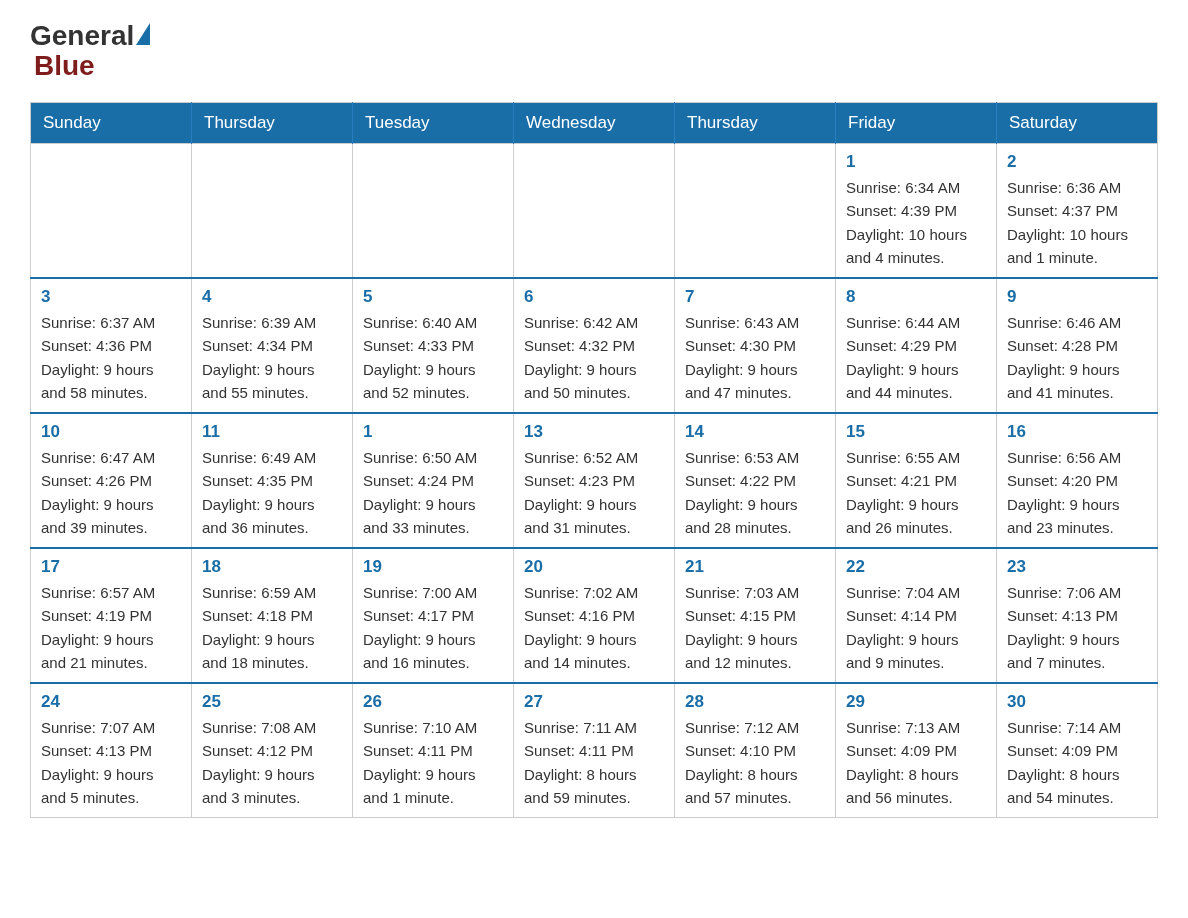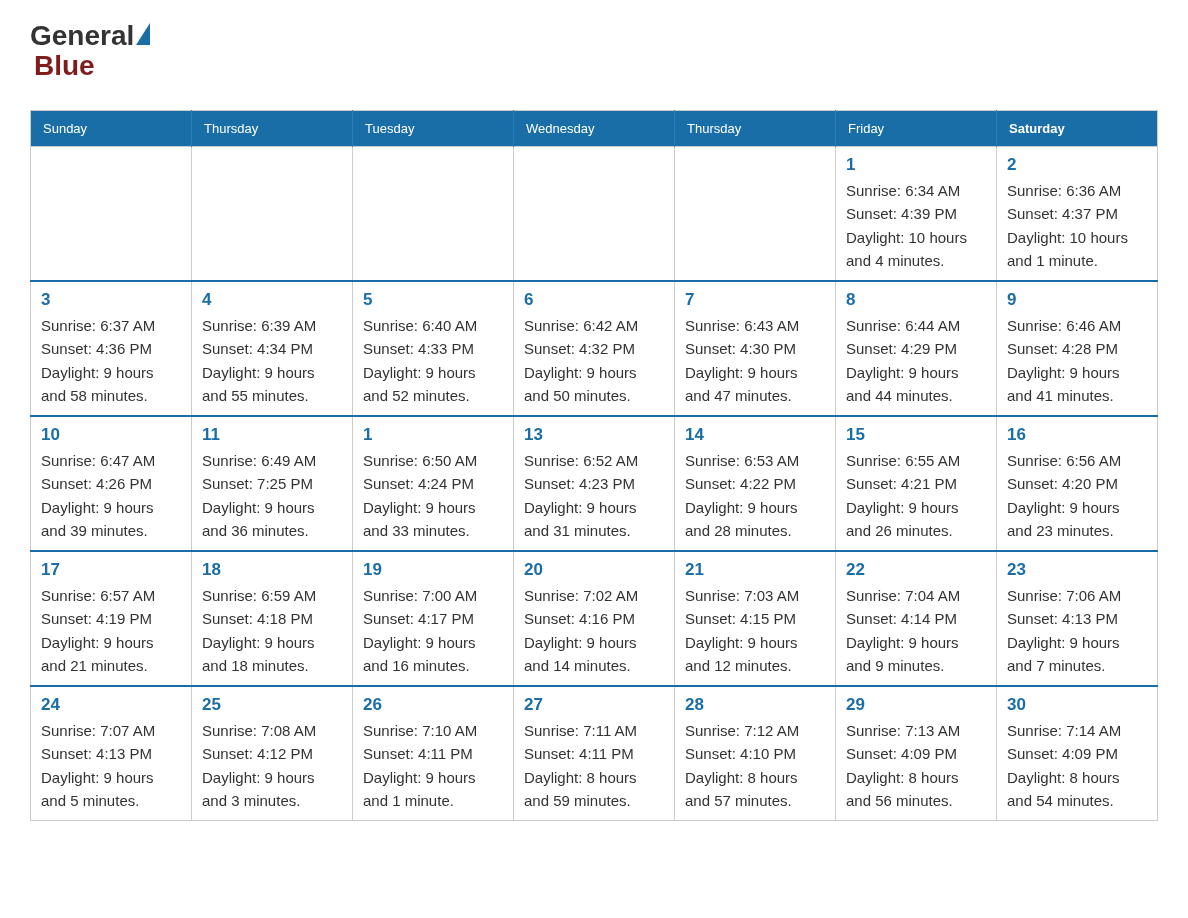--- a/index.html
+++ b/index.html
@@ -8,21 +8,21 @@
       background: #fff;
       color: #333;
       width: 1188px;
       min-height: 918px;
       padding: 20px 30px;
     }
     .header {
       display: flex;
       justify-content: space-between;
       align-items: flex-start;
-      margin-bottom: 28px;
+      margin-bottom: 20px;
     }
     .logo {
       display: flex;
       flex-direction: column;
       align-items: flex-start;
     }
     .logo-text {
       display: flex;
       align-items: center;
       font-size: 28px;
@@ -65,25 +65,25 @@
     .calendar {
       width: 100%;
       border-collapse: collapse;
       border: 1px solid #ccc;
     }
     .calendar th {
       background-color: #1a6ea8;
       color: #fff;
       text-align: left;
       padding: 10px 12px;
-      font-size: 13px;
+      font-size: 17px;
       font-weight: normal;
       border-right: 1px solid #2a7ec0;
     }
-    .calendar th:last-child { border-right: none; font-weight: bold; }
+    .calendar th:last-child { border-right: none; }
     .calendar td {
       vertical-align: top;
       padding: 8px 10px;
       border: 1px solid #ccc;
       width: 14.28%;
       min-height: 100px;
       font-size: 13px;
       color: #333;
     }
     .day-number {
@@ -210,21 +210,21 @@
         <td>
           <span class="day-number">10</span>
           <div class="day-info">Sunrise: 6:47 AM
 Sunset: 4:26 PM
 Daylight: 9 hours
 and 39 minutes.</div>
         </td>
         <td>
           <span class="day-number">11</span>
           <div class="day-info">Sunrise: 6:49 AM
-Sunset: 7:25 PM
+Sunset: 4:35 PM
 Daylight: 9 hours
 and 36 minutes.</div>
         </td>
         <td>
           <span class="day-number">1</span>
           <div class="day-info">Sunrise: 6:50 AM
 Sunset: 4:24 PM
 Daylight: 9 hours
 and 33 minutes.</div>
         </td>

